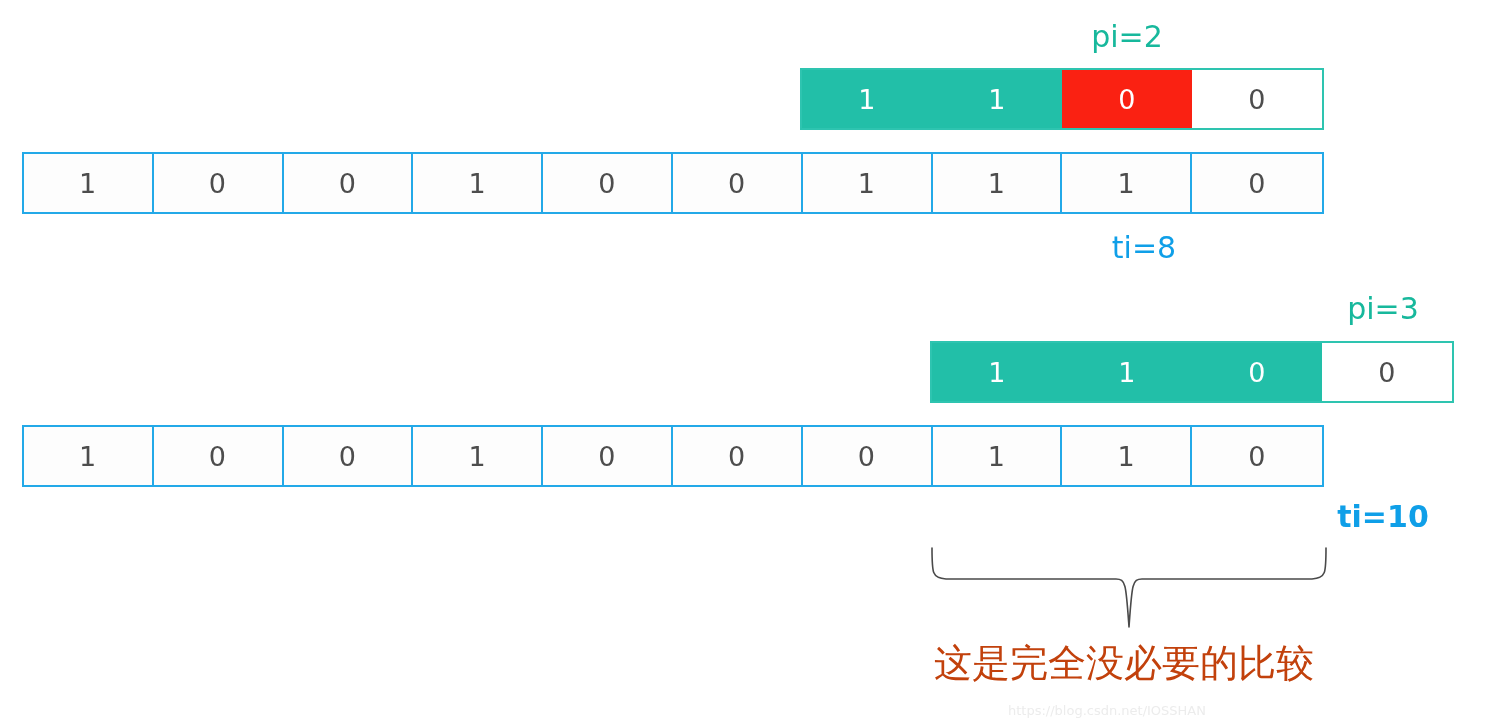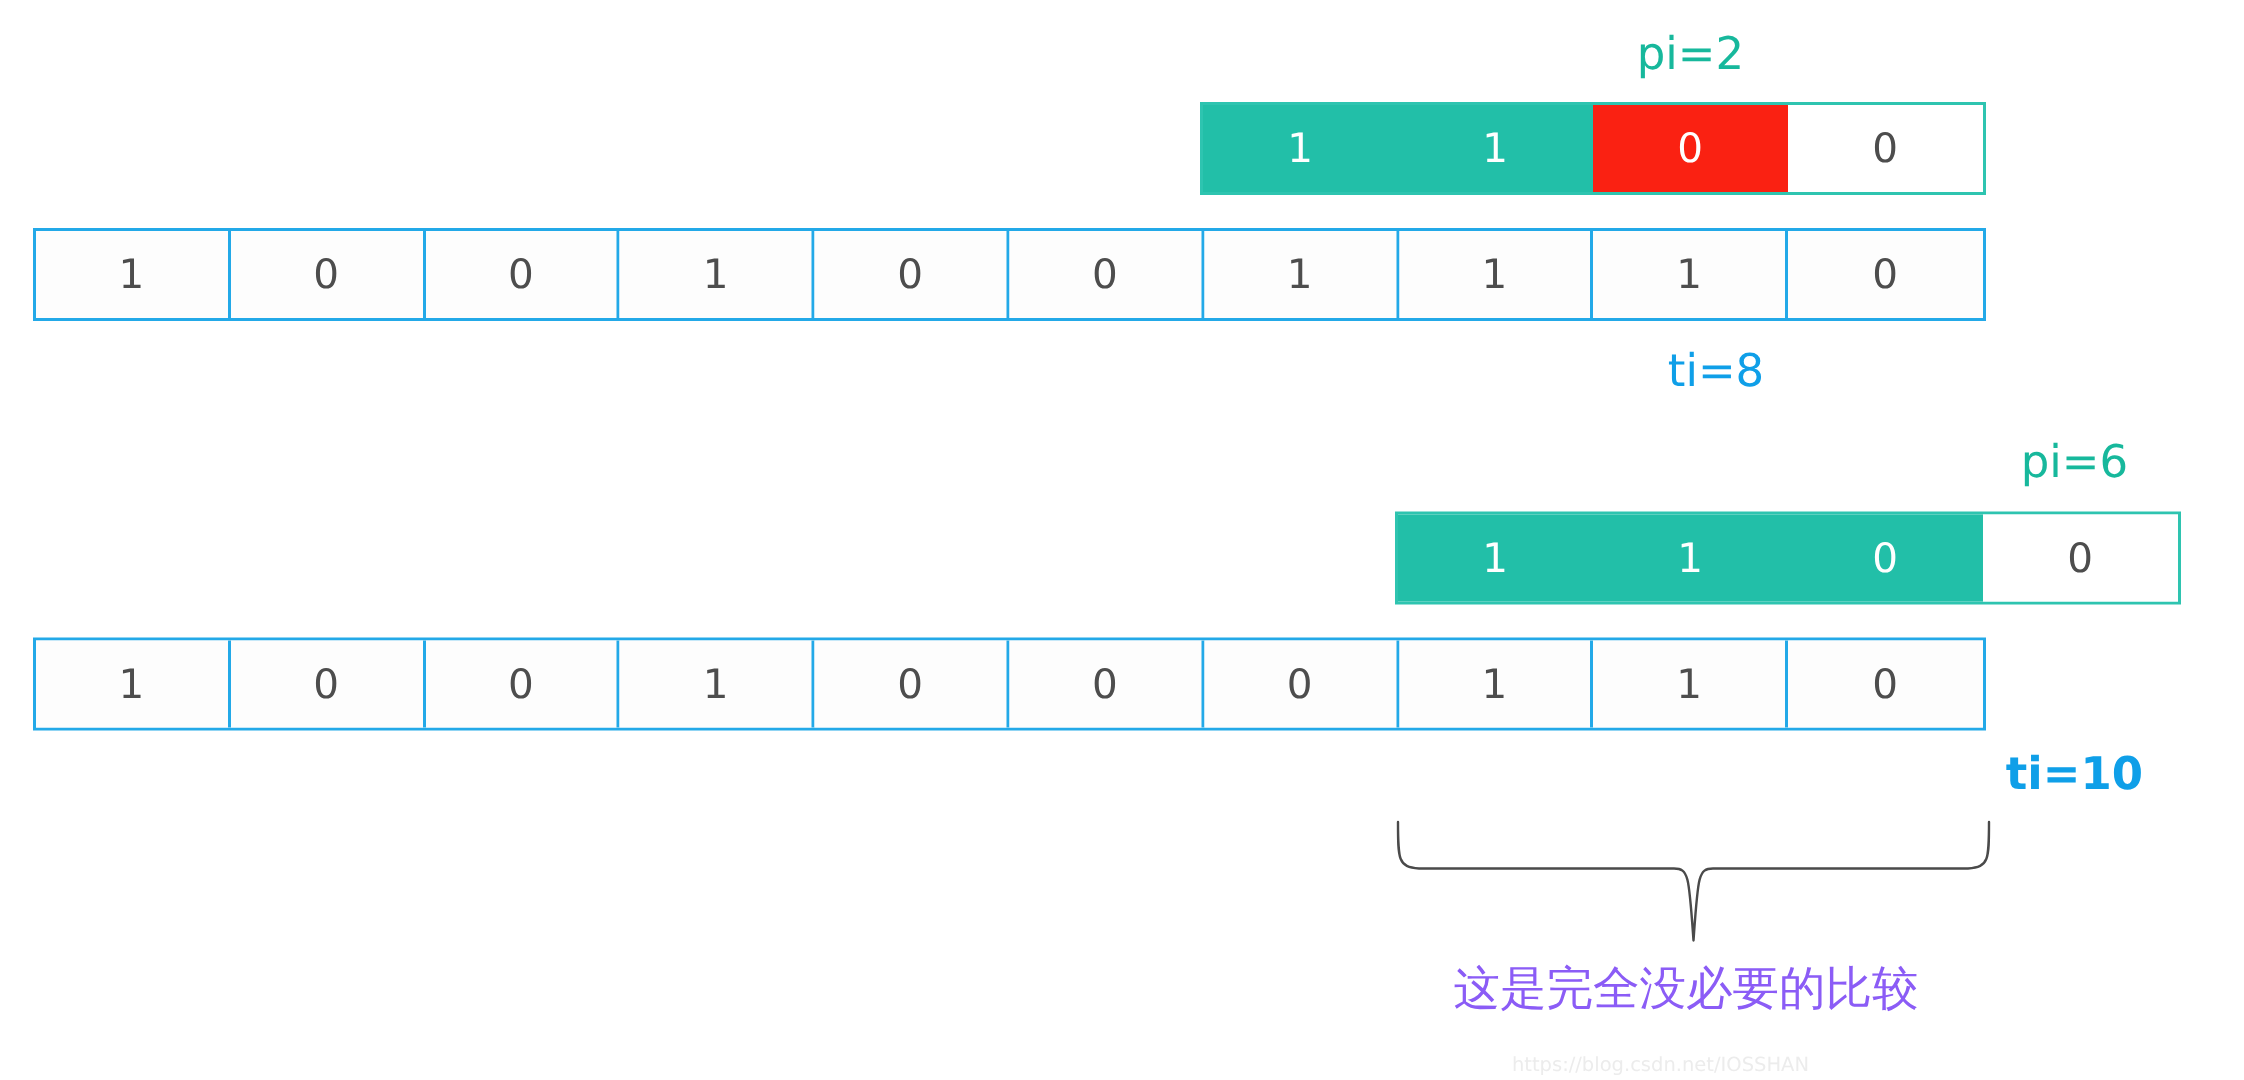--- a/index.html
+++ b/index.html
@@ -84,23 +84,23 @@
   }
   .label.teal { color: #17b89c; }
   .label.blue { color: #0f9fe8; }
 
   
   .brace-wrap {
     position: absolute;
   }
   .caption {
     position: absolute;
-    font-size: 31px;
+    font-size: 38px;
     line-height: 1;
-    color: #8b5cf6;
+    color: #c2410c;
     white-space: nowrap;
     transform: translateX(-50%);
     font-family: "DejaVu Sans", "Liberation Sans", sans-serif;
   }
 
   .watermark {
     position: absolute;
     right: 6px;
     bottom: 2px;
     font-size: 13px;
@@ -131,21 +131,21 @@
     <div class="cell">0</div>
     <div class="cell">0</div>
     <div class="cell">1</div>
     <div class="cell">1</div>
     <div class="cell">1</div>
     <div class="cell">0</div>
   </div>
 
   <div class="label blue" style="left:1144px; top:233px;">ti=8</div>
 
-  <div class="label teal" style="left:1383px; top:294px;">pi=6</div>
+  <div class="label teal" style="left:1383px; top:294px;">pi=3</div>
 
   <div class="row pattern-row" style="left:930px; top:341px; width:524px; height:62px;">
     <div class="cell matched">1</div>
     <div class="cell matched">1</div>
     <div class="cell matched">0</div>
     <div class="cell">0</div>
   </div>
 
   <div class="row text-row" style="left:22px; top:425px; width:1302px; height:62px;">
     <div class="cell">1</div>

